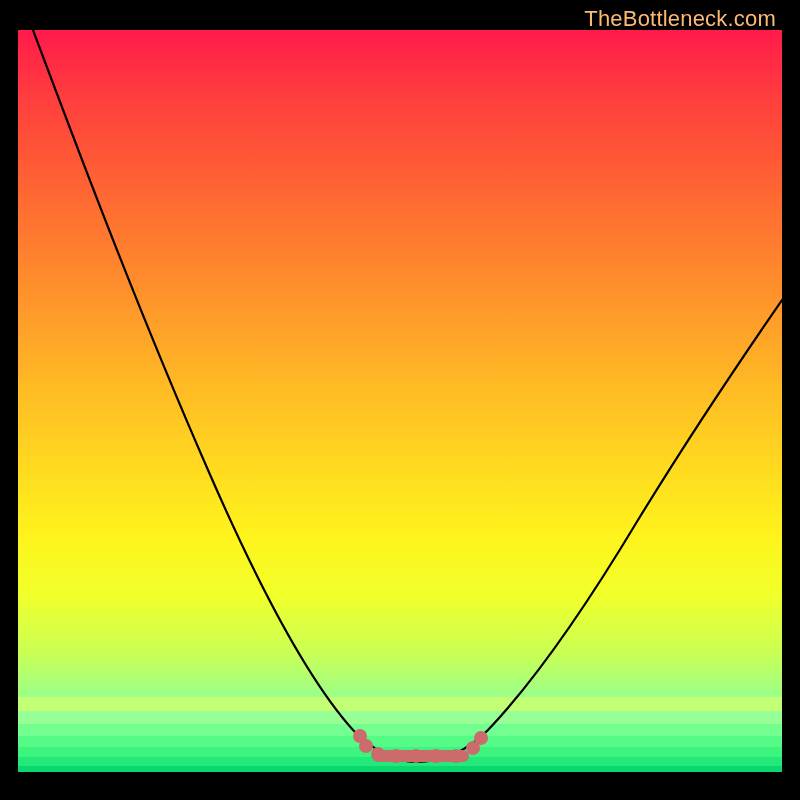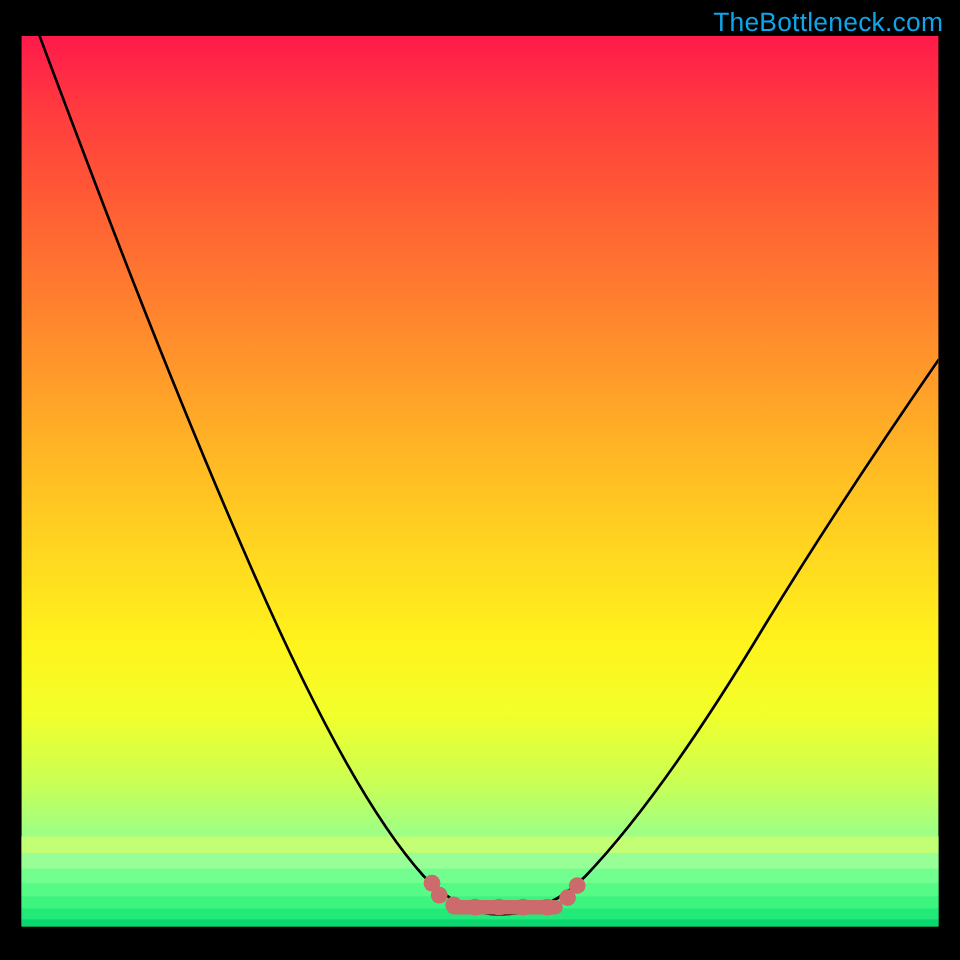--- a/index.html
+++ b/index.html
@@ -15,25 +15,25 @@
   .frame {
     position: relative;
     width: 800px;
     height: 800px;
     background: #000;
   }
 
   .watermark {
     position: absolute;
     top: 6px;
-    right: 14px;
+    right: 24px;
     z-index: 50;
     font-size: 22px;
     font-weight: 500;
-    color: #0ea5e9;
+    color: #fdba74;
     letter-spacing: 0.2px;
     user-select: none;
   }
 
   .plot {
     position: absolute;
     left: 18px;
     top: 30px;
     width: 764px;
     height: 742px;

